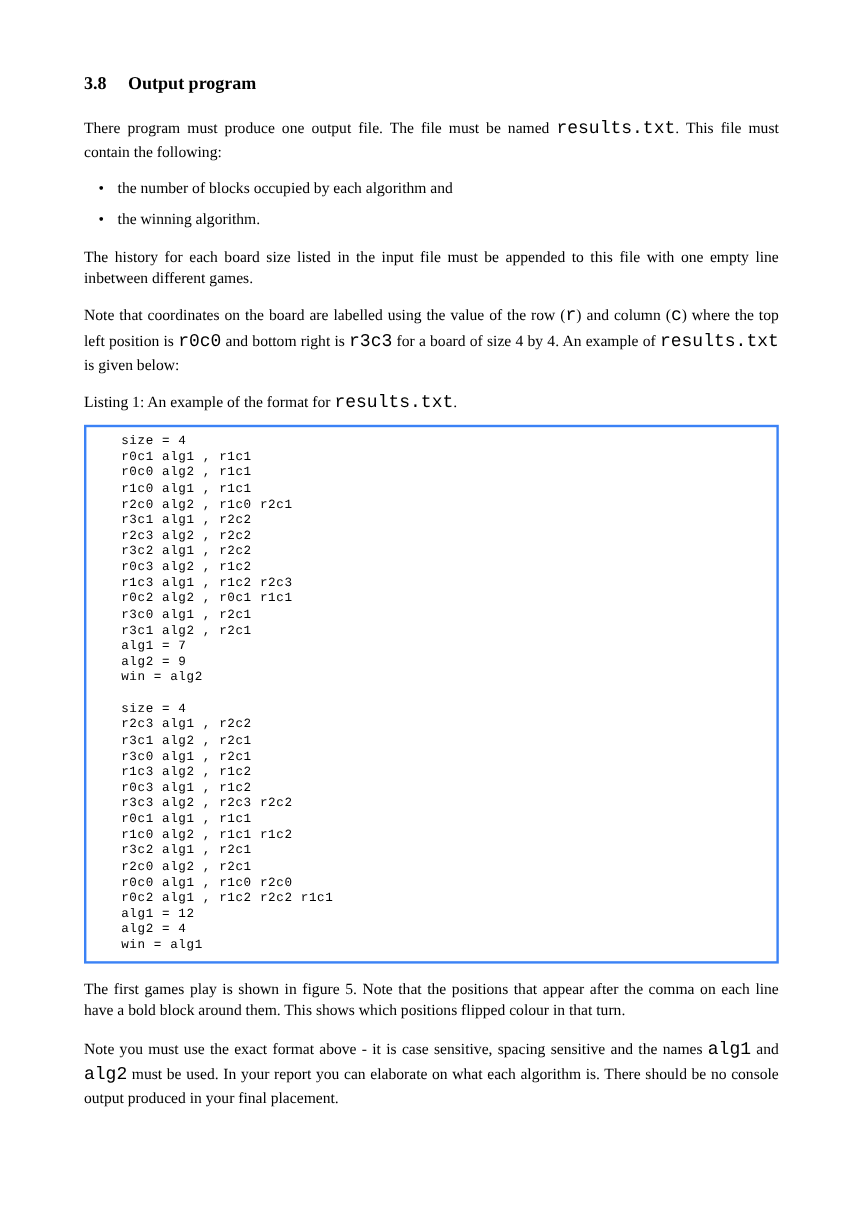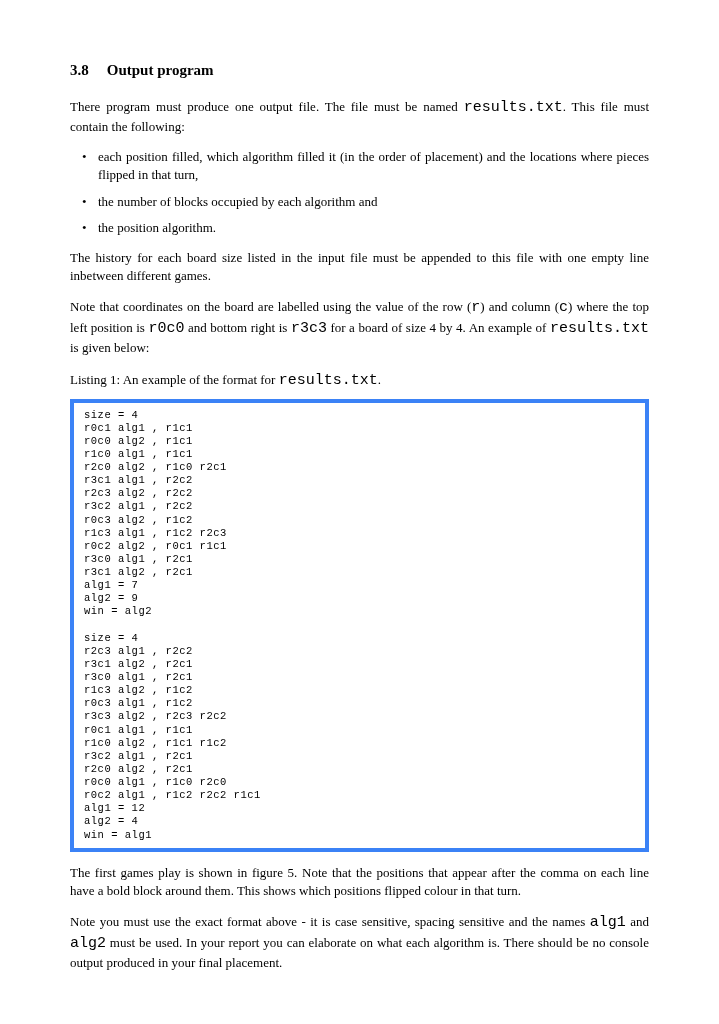--- a/index.html
+++ b/index.html
@@ -47,45 +47,44 @@
     }
     .mono {
       font-family: "Courier New", monospace;
       font-size: 15px;
     }
     .listing-caption {
       margin: 10px 0 8px 0;
       font-size: 13px;
     }
     .listing-box {
-      border: 4px solid #3b82f6;
-      padding: 6px 6px 6px 10px;
+      border: 2px solid #3b82f6;
+      padding: 6px 6px 6px 29px;
       font-family: "Courier New", monospace;
       font-size: 10.5px;
       line-height: 1.25;
       white-space: pre;
       letter-spacing: 0.5px;
       margin-bottom: 12px;
     }
   </style>
 </head>
 <body>
 
 <div class="section-heading">
   <span class="section-number">3.8</span><span>Output program</span>
 </div>
 
 <p class="para">
   <span>There program must produce one output file. The file must be named </span><span class="mono">results.txt</span><span>. This file must contain the following:</span>
 </p>
 
 <ul class="bullet-list">
-  <li>each position filled, which algorithm filled it (in the order of placement) and the locations where pieces flipped in that turn,</li>
   <li>the number of blocks occupied by each algorithm and</li>
-  <li>the position algorithm.</li>
+  <li>the winning algorithm.</li>
 </ul>
 
 <p class="para">The history for each board size listed in the input file must be appended to this file with one empty line inbetween different games.</p>
 
 <p class="para">
   <span>Note that coordinates on the board are labelled using the value of the row (</span><span class="mono">r</span><span>) and column (</span><span class="mono">c</span><span>) where the top left position is </span><span class="mono">r0c0</span><span> and bottom right is </span><span class="mono">r3c3</span><span> for a board of size 4 by 4. An example of </span><span class="mono">results.txt</span><span> is given below:</span>
 </p>
 
 <div class="listing-caption">
   <span>Listing 1: An example of the format for </span><span class="mono">results.txt</span><span>.</span>

